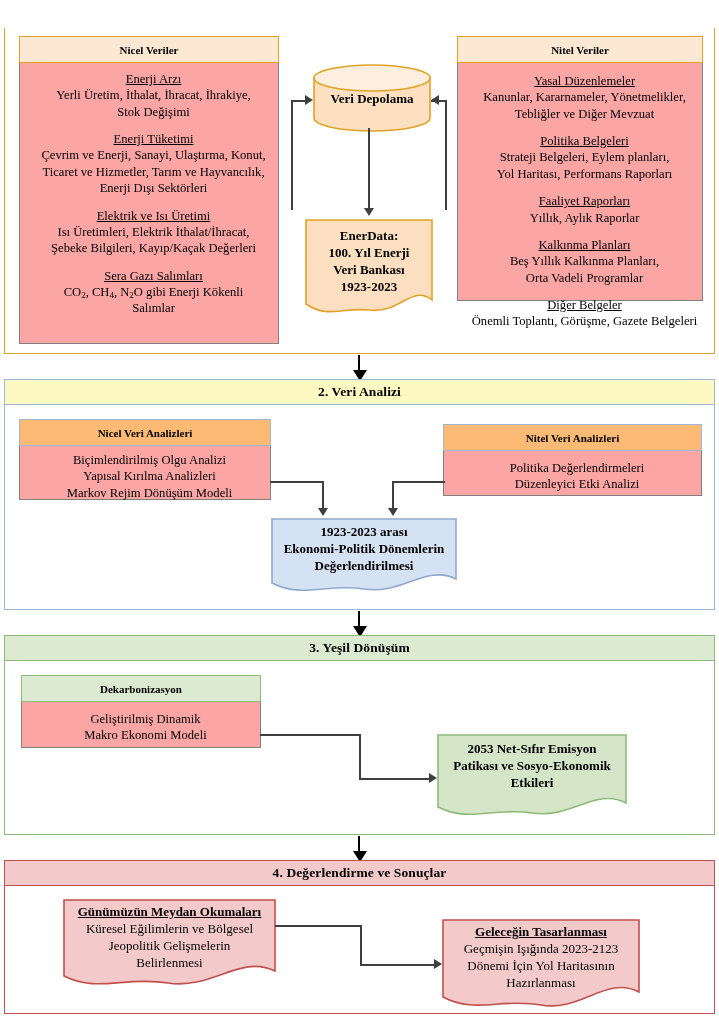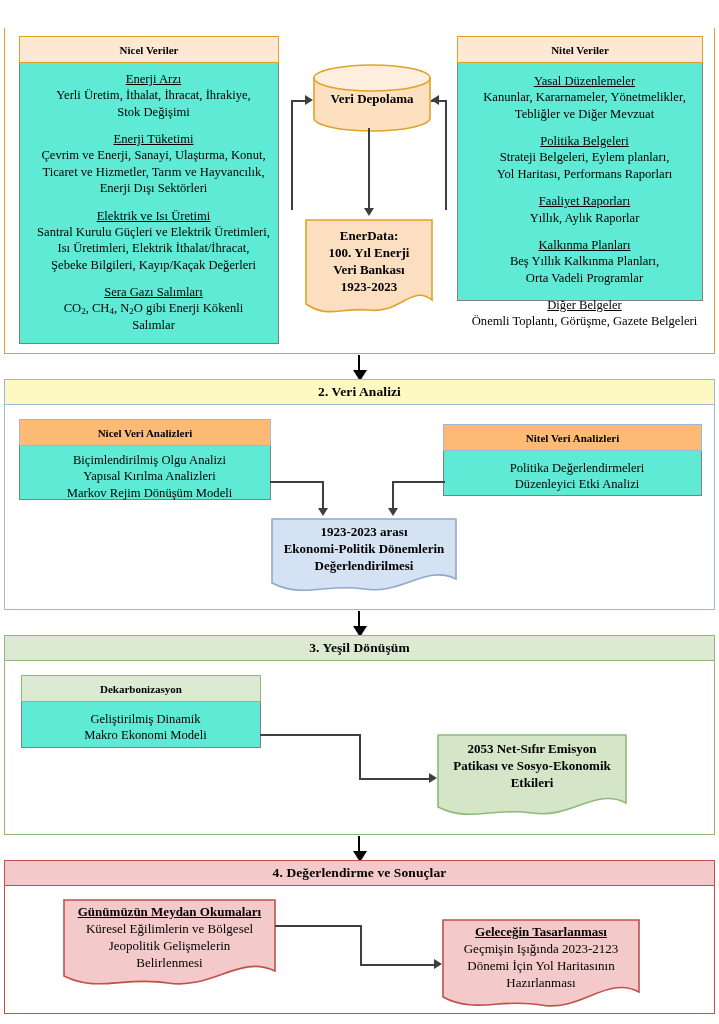--- a/index.html
+++ b/index.html
@@ -48,21 +48,21 @@
   .sec4 .section-header { background: #f4c9c9; border: 1.5px solid #c0504d; }
   .sec4 .section-body { top: 26px; height: 128px; border: 1.5px solid #c0504d; border-top: none; background:#fff; }
 
   
   .tbox { position: absolute; }
   .tbox .tb-head {
     height: 27px; display:flex; align-items:center; justify-content:center;
     font-weight: bold; font-size: 11px;
   }
   .tbox .tb-body {
-    background: #5eead4; border: 1px solid #808080; border-top: none;
+    background: #fca5a5; border: 1px solid #808080; border-top: none;
     padding: 6px 4px 7px 13px;
     text-align: center; font-size: 12.6px; line-height: 1.30;
   }
   .tbox.orange .tb-head { background:#fde9d3; border:1px solid #e0a226; }
   .tbox.blue   .tb-head { background:#fdba74; border:1px solid #9db8da; }
   .tbox.green  .tb-head { background:#dbead0; border:1px solid #8fb97a; }
 
   .grp { margin: 0 0 11px 0; }
   .grp:last-child { margin-bottom: 0; }
   .grp-title { text-decoration: underline; display: inline-block; }
@@ -117,21 +117,20 @@
             <span class="grp-line">Stok Değişimi</span>
           </div>
           <div class="grp">
             <span class="grp-title">Enerji Tüketimi</span>
             <span class="grp-line">Çevrim ve Enerji, Sanayi, Ulaştırma, Konut,</span>
             <span class="grp-line">Ticaret ve Hizmetler, Tarım ve Hayvancılık,</span>
             <span class="grp-line">Enerji Dışı Sektörleri</span>
           </div>
           <div class="grp">
             <span class="grp-title">Elektrik ve Isı Üretimi</span>
-            <span class="grp-line">Santral Kurulu Güçleri ve Elektrik Üretimleri,</span>
             <span class="grp-line">Isı Üretimleri, Elektrik İthalat/İhracat,</span>
             <span class="grp-line">Şebeke Bilgileri, Kayıp/Kaçak Değerleri</span>
           </div>
           <div class="grp">
             <span class="grp-title">Sera Gazı Salımları</span>
             <span class="grp-line">CO<sub>2</sub>, CH<sub>4</sub>, N<sub>2</sub>O gibi Enerji Kökenli</span>
             <span class="grp-line">Salımlar</span>
           </div>
         </div>
       </div>

